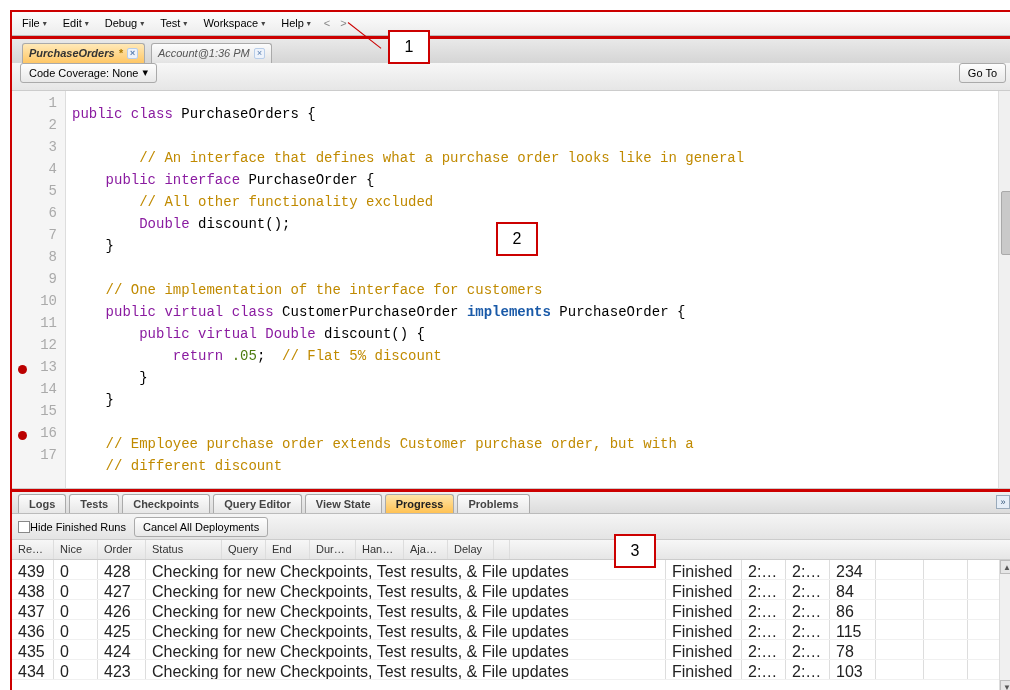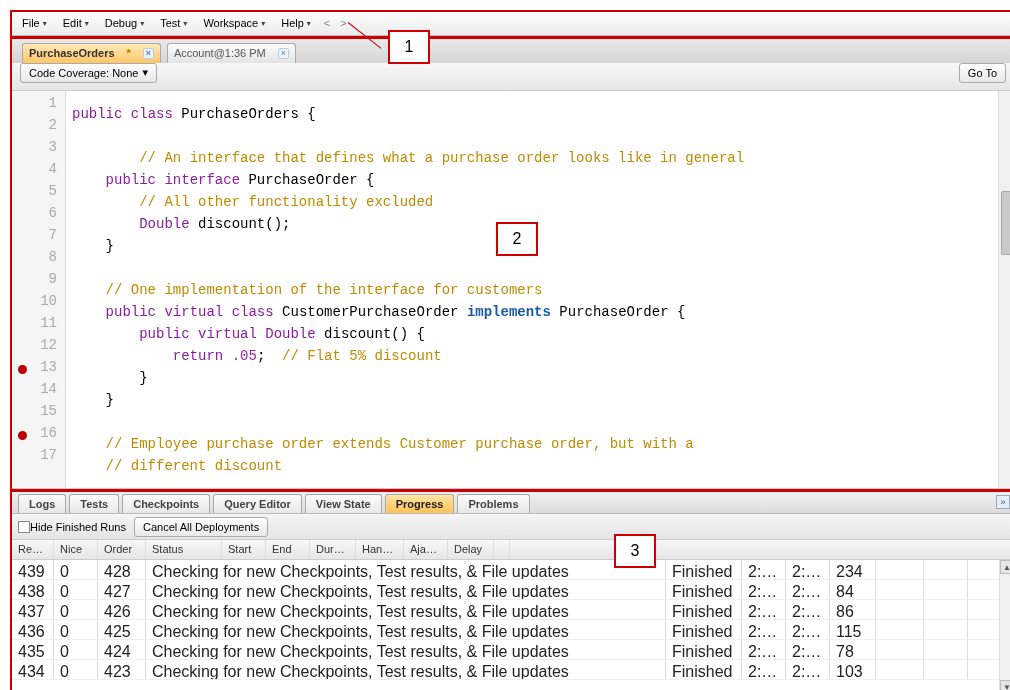--- a/index.html
+++ b/index.html
@@ -56,22 +56,23 @@
     height: 20px;
     display:flex;
     align-items:center;
     padding: 0 6px;
     font-size: 11px;
     border: 1px solid #aaa;
     border-bottom: none;
     background: linear-gradient(#fcfcfc,#e3e3e3);
     border-radius: 3px 3px 0 0;
     margin-right: 6px;
-    gap: 12px;
+    gap: 4px;
     color: #555;
+    font-style: italic;
   }
   .ed-tab.active {
     background: linear-gradient(#ffe9b8,#ffc766);
     color: #333;
     font-weight: bold;
   }
   .ed-tab .dirty { color: #aa7700; font-weight: bold; }
   .ed-tab .close-x {
     width: 11px; height: 11px;
     display:flex; align-items:center; justify-content:center;
@@ -131,21 +132,21 @@
     font-family: "Courier New", monospace;
     font-size: 14px;
     padding: 12px 6px;
     white-space: pre;
     overflow: hidden;
     line-height: 22px;
   }
   .kw { color: #8a1ba0; }
   .kw2 { color: #1a5aa8; font-weight: bold; }
   .cmt { color: #c08a00; }
-  .num { color: #a21caf; }
+  .num { color: #4d7c0f; }
   .side-scroll {
     width: 16px;
     background: #f0f0f0;
     border-left: 1px solid #ddd;
     position: relative;
   }
   .side-scroll .thumb {
     position:absolute; left:2px; right:2px; top:100px; height:64px;
     background:#c9c9c9; border:1px solid #a9a9a9; border-radius:2px;
   }
@@ -336,21 +337,21 @@
       </label>
       <div class="plain-btn">
         <span>Cancel All Deployments</span>
       </div>
     </div>
     <div class="grid-header">
       <div class="col c-req">ReqId</div>
       <div class="col c-nice">Nice</div>
       <div class="col c-order">Order</div>
       <div class="col c-status">Status</div>
-      <div class="col c-start">Start</div>
+      <div class="col c-start">Query</div>
       <div class="col c-end">End</div>
       <div class="col c-dur">Duration</div>
       <div class="col c-handle">Handler</div>
       <div class="col c-ajax">Ajax E</div>
       <div class="col c-delay">Delay</div>
       <div class="col c-scroll"></div>
     </div>
     <div class="grid-body" id="gridbody">
       <div class="grid-row">
           <div class="cell c-req">439</div>

